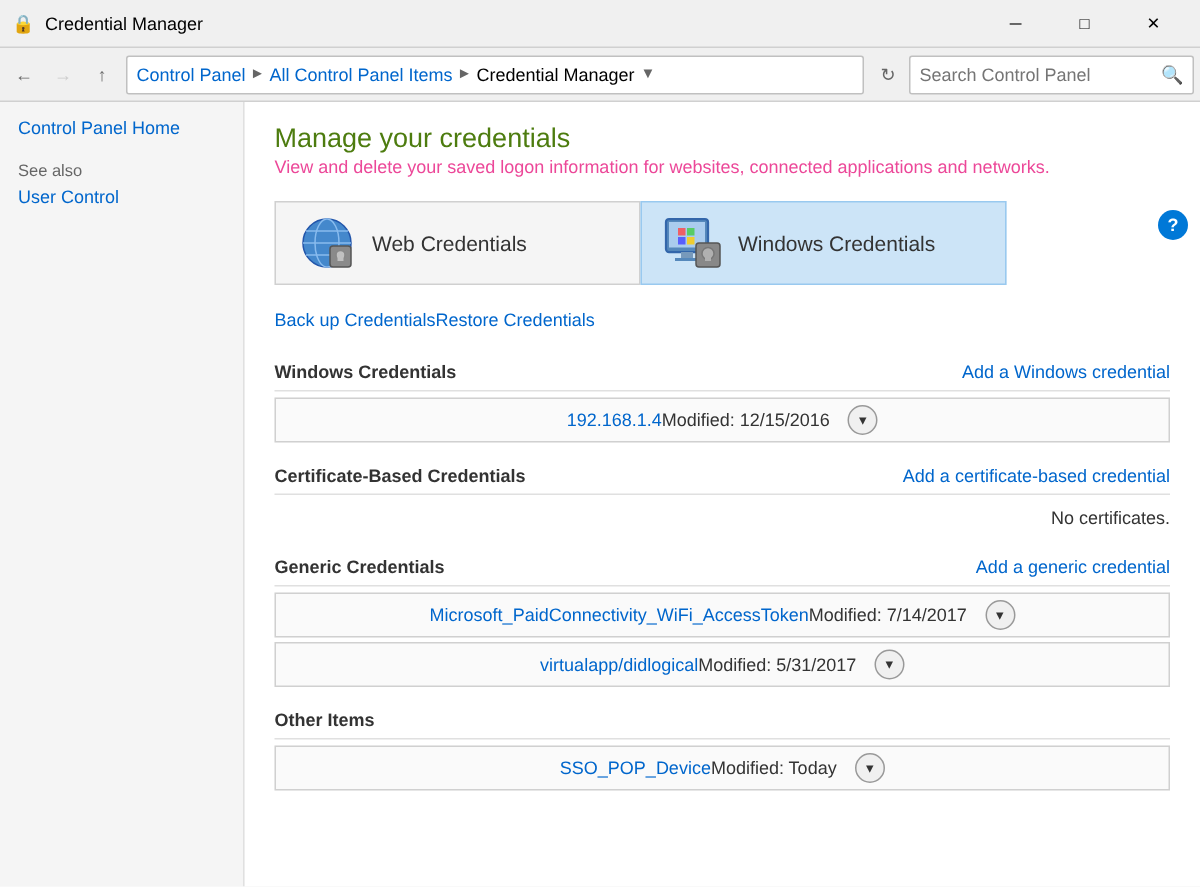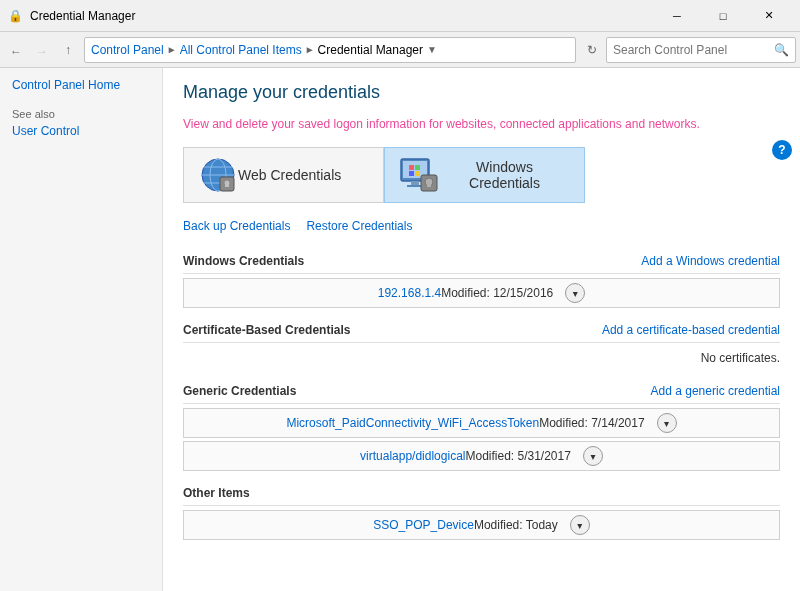--- a/index.html
+++ b/index.html
@@ -184,64 +184,64 @@
     
     .content {
       flex: 1;
       padding: 14px 20px;
       overflow-y: auto;
       position: relative;
     }
     .page-title {
       font-size: 18px;
       font-weight: 300;
-      color: #0c4a6e;
-      margin-bottom: 14px;
+      color: #4d7c0f;
+      margin-bottom: 1px;
     }
     .page-desc {
       font-size: 12px;
       color: #ec4899;
       margin-bottom: 16px;
     }
 
     
     .cred-type-row {
       display: flex;
       gap: 0;
       margin-bottom: 16px;
     }
     .cred-type-btn {
-      width: 201px;
+      width: 244px;
       height: 56px;
       border: 1px solid #d0d0d0;
       background: #f5f5f5;
       cursor: pointer;
       display: flex;
       align-items: center;
       padding: 8px 14px;
+      gap: 10px;
       font-size: 14px;
       color: #333;
     }
     .cred-type-btn.active {
       background: #cce4f7;
       border: 1px solid #99c9ef;
     }
     .cred-icon {
       width: 40px;
       height: 40px;
       display: flex;
       align-items: center;
       justify-content: center;
       flex-shrink: 0;
     }
 
     
     .action-links {
       display: flex;
-      gap: 16px;
       margin-bottom: 16px;
     }
     .action-link {
       color: #0066cc;
       font-size: 12px;
       cursor: pointer;
     }
 
     
     .cred-section {

